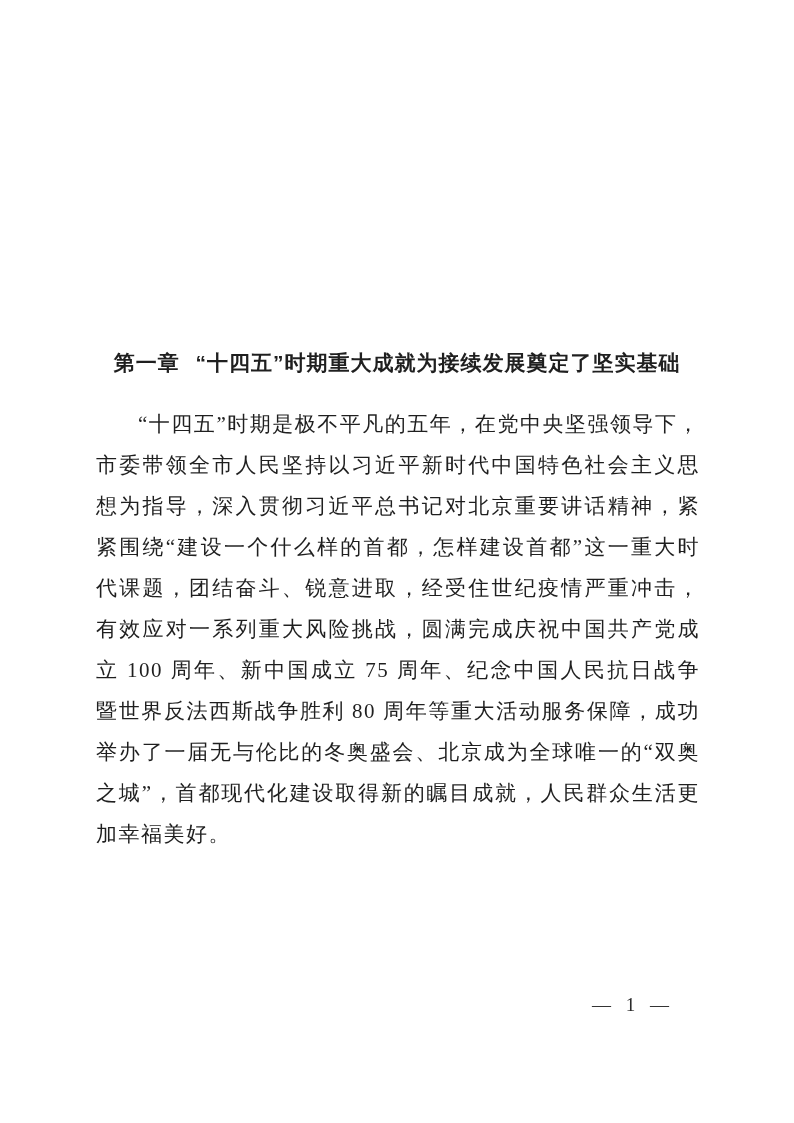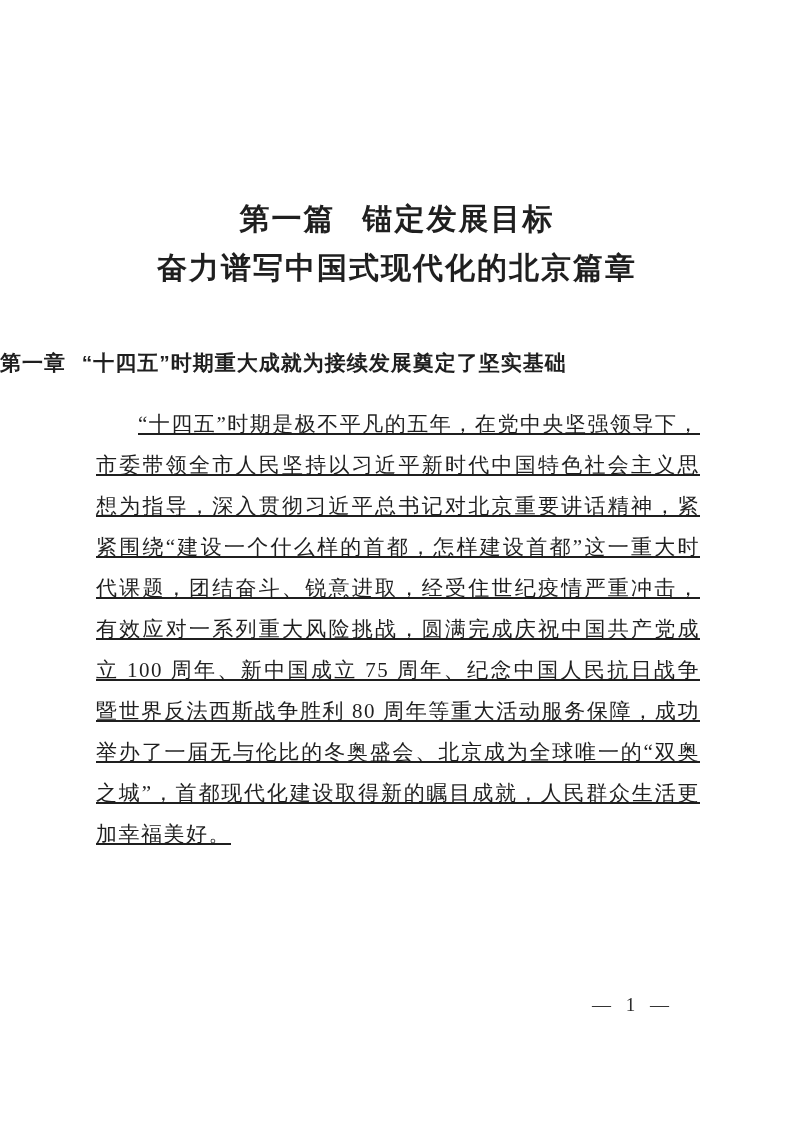--- a/index.html
+++ b/index.html
@@ -32,40 +32,39 @@
     display: block;
   }
   .part-heading .part-label {
     margin-right: 0.9em;
   }
   .chapter-heading {
     position: absolute;
     top: 347px;
     left: 0;
     right: 0;
-    text-align: left;
+    text-align: center;
     font-family: "Liberation Sans", "DejaVu Sans", sans-serif;
     font-weight: bold;
     font-size: 21px;
     line-height: 31px;
     letter-spacing: 1px;
   }
   .chapter-heading .chapter-label {
     margin-right: 0.75em;
   }
   .body-text {
     position: absolute;
     top: 404px;
     left: 96px;
     width: 604px;
     font-size: 21px;
     line-height: 41px;
     text-align: justify;
     text-justify: inter-ideograph;
-    text-decoration: underline;
   }
   .body-text p {
     margin: 0;
     padding: 0;
     text-indent: 2em;
     letter-spacing: 1.5px;
   }
   .paragraph-lead {
     font-weight: bold;
   }
@@ -77,26 +76,20 @@
     letter-spacing: 5px;
     color: #2a2a2a;
     white-space: nowrap;
   }
 </style>
 </head>
 <body>
 
 <div class="page">
 
-  <div class="part-heading">
-    <span class="part-line">
-      <span class="part-label">第一篇</span><span>锚定发展目标</span>
-    </span>
-    <span class="part-line">奋力谱写中国式现代化的北京篇章</span>
-  </div>
 
   <div class="chapter-heading">
     <span class="chapter-label">第一章</span><span>“十四五”时期重大成就为接续发展奠定了坚实基础</span>
   </div>
 
   <div class="body-text">
     <p><span class="paragraph-lead"></span><span>“十四五”时期是极不平凡的五年，在党中央坚强领导下，市委带领全市人民坚持以习近平新时代中国特色社会主义思想为指导，深入贯彻习近平总书记对北京重要讲话精神，紧紧围绕“建设一个什么样的首都，怎样建设首都”这一重大时代课题，团结奋斗、锐意进取，经受住世纪疫情严重冲击，有效应对一系列重大风险挑战，圆满完成庆祝中国共产党成立 100 周年、新中国成立 75 周年、纪念中国人民抗日战争暨世界反法西斯战争胜利 80 周年等重大活动服务保障，成功举办了一届无与伦比的冬奥盛会、北京成为全球唯一的“双奥之城”，首都现代化建设取得新的瞩目成就，人民群众生活更加幸福美好。</span></p>
   </div>
 
   <div class="page-number">— 1 —</div>

